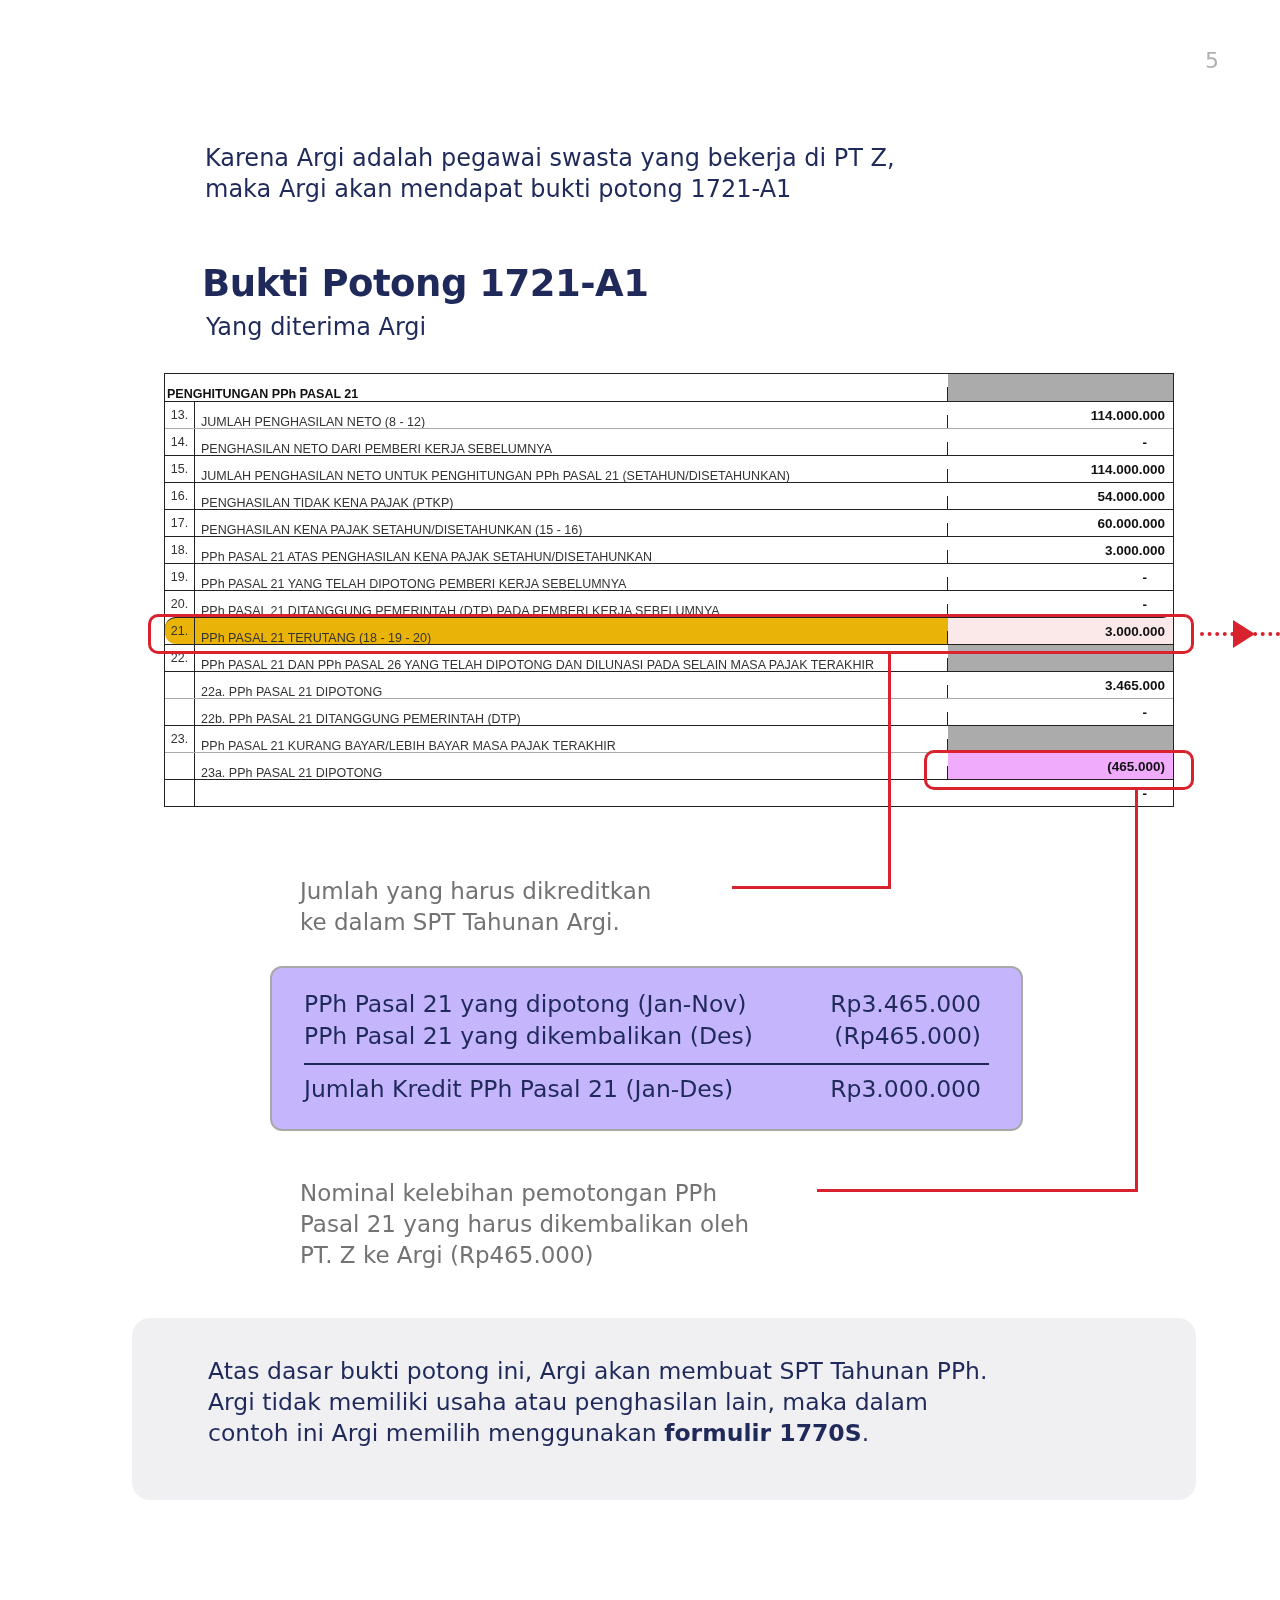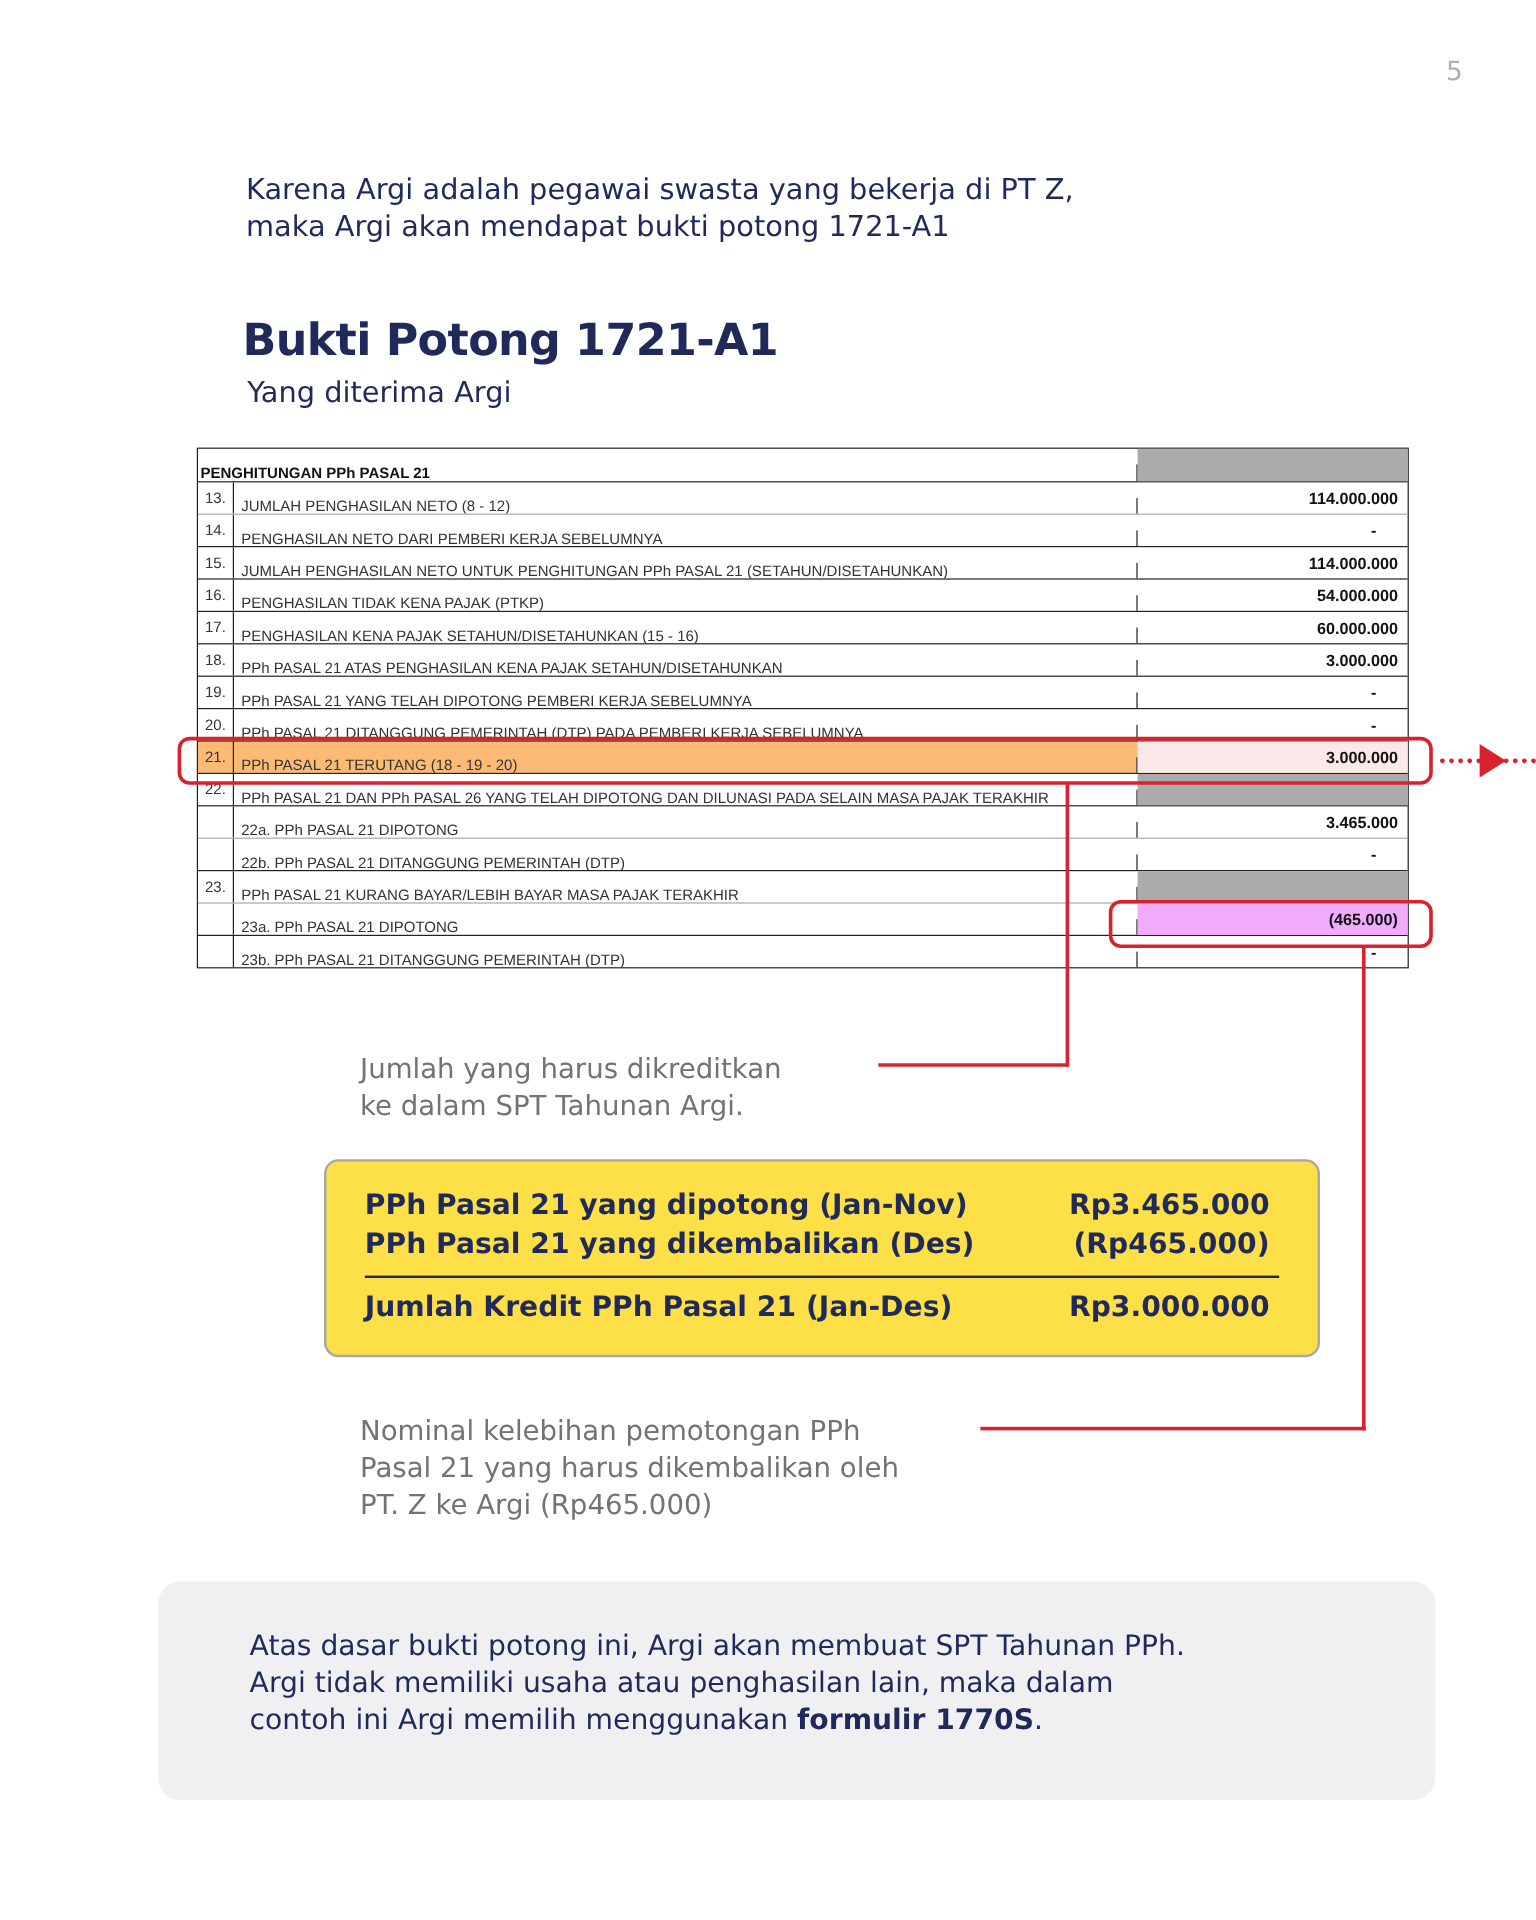--- a/index.html
+++ b/index.html
@@ -17,33 +17,33 @@
   .form-table { position: absolute; left: 164px; top: 373px; width: 1010px; border: 1.5px solid #222; }
   .form-row { display: flex; height: 27px; border-top: 1px solid #222; font-family: "Liberation Sans", sans-serif; font-size: 12.5px; color: #333; }
   .form-row:first-child { border-top: none; }
   .form-row.light-border { border-top: 1px solid #aaa; }
   .cell-no { width: 30px; border-right: 1.5px solid #222; display: flex; align-items: center; justify-content: center; }
   .cell-desc { width: 753px; border-right: 1.5px solid #222; display: flex; align-items: center; padding-left: 6px; white-space: nowrap; overflow: hidden; margin-top: 13px; }
   .cell-desc.header { width: 783px; font-weight: bold; color: #111; padding-left: 2px; }
   .cell-val { flex: 1; display: flex; align-items: center; justify-content: flex-end; padding-right: 8px; font-weight: bold; color: #111; font-size: 13.5px; }
   .cell-val.grey { background: #ababab; }
   .cell-val.dash { padding-right: 26px; }
-  .form-row.highlight { background: #fdba74; }
+  .form-row.highlight { background: #eab308; border-radius: 11px; }
   .form-row.highlight .cell-val { background: #fbe9ea; }
 
   
   .red-box { position: absolute; border: 3px solid #d8222e; border-radius: 10px; }
   .red-line { position: absolute; background: #d8222e; }
   .arrow-dots { position: absolute; left: 1200px; top: 632px; width: 80px; height: 4px; border-top: 4px dotted #d8222e; }
   .arrow-head { position: absolute; left: 1233px; top: 620px; width: 0; height: 0; border-top: 14px solid transparent; border-bottom: 14px solid transparent; border-left: 22px solid #d8222e; }
 
   .annot { position: absolute; font-family: "DejaVu Sans", sans-serif; font-size: 23px; line-height: 31px; color: #737373; }
 
   
-  .summary-box { position: absolute; left: 270px; top: 966px; width: 830px; height: 165px; border: 2px solid #a8a8a8; border-radius: 12px; background: #fde047; font-weight: bold; }
+  .summary-box { position: absolute; left: 270px; top: 966px; width: 753px; height: 165px; border: 2px solid #a8a8a8; border-radius: 12px; background: #c4b5fd; }
   .summary-row { position: absolute; left: 32px; right: 40px; display: flex; justify-content: space-between; font-family: "DejaVu Sans", sans-serif; font-size: 23.5px; color: #1f2a5a; }
   .summary-divider { position: absolute; left: 32px; right: 32px; top: 95px; height: 2px; background: #1f2a5a; }
 
   
   .note-box { position: absolute; left: 132px; top: 1318px; width: 1064px; height: 182px; background: #f0f0f3; border-radius: 18px; }
   .note-text { position: absolute; left: 76px; top: 38px; font-family: "DejaVu Sans", sans-serif; font-size: 23.5px; line-height: 31px; color: #1f2a5a; }
   .note-text b { font-weight: bold; }
 </style>
 </head>
 <body>
@@ -128,21 +128,20 @@
     <div class="cell-desc">PPh PASAL 21 KURANG BAYAR/LEBIH BAYAR MASA PAJAK TERAKHIR</div>
     <div class="cell-val grey"></div>
   </div>
   <div class="form-row light-border">
     <div class="cell-no"></div>
     <div class="cell-desc">23a. PPh PASAL 21 DIPOTONG</div>
     <div class="cell-val" style="background:#f0abfc;">(465.000)</div>
   </div>
   <div class="form-row">
     <div class="cell-no"></div>
-    <div class="cell-desc">23b. PPh PASAL 21 DITANGGUNG PEMERINTAH (DTP)</div>
     <div class="cell-val dash">-</div>
   </div>
 </div>
 
 <div class="red-box" style="left:148px; top:614px; width:1046px; height:40px;"></div>
 <div class="arrow-dots"></div>
 <div class="arrow-head"></div>
 
 <div class="red-box" style="left:924px; top:750px; width:270px; height:40px;"></div>
 

